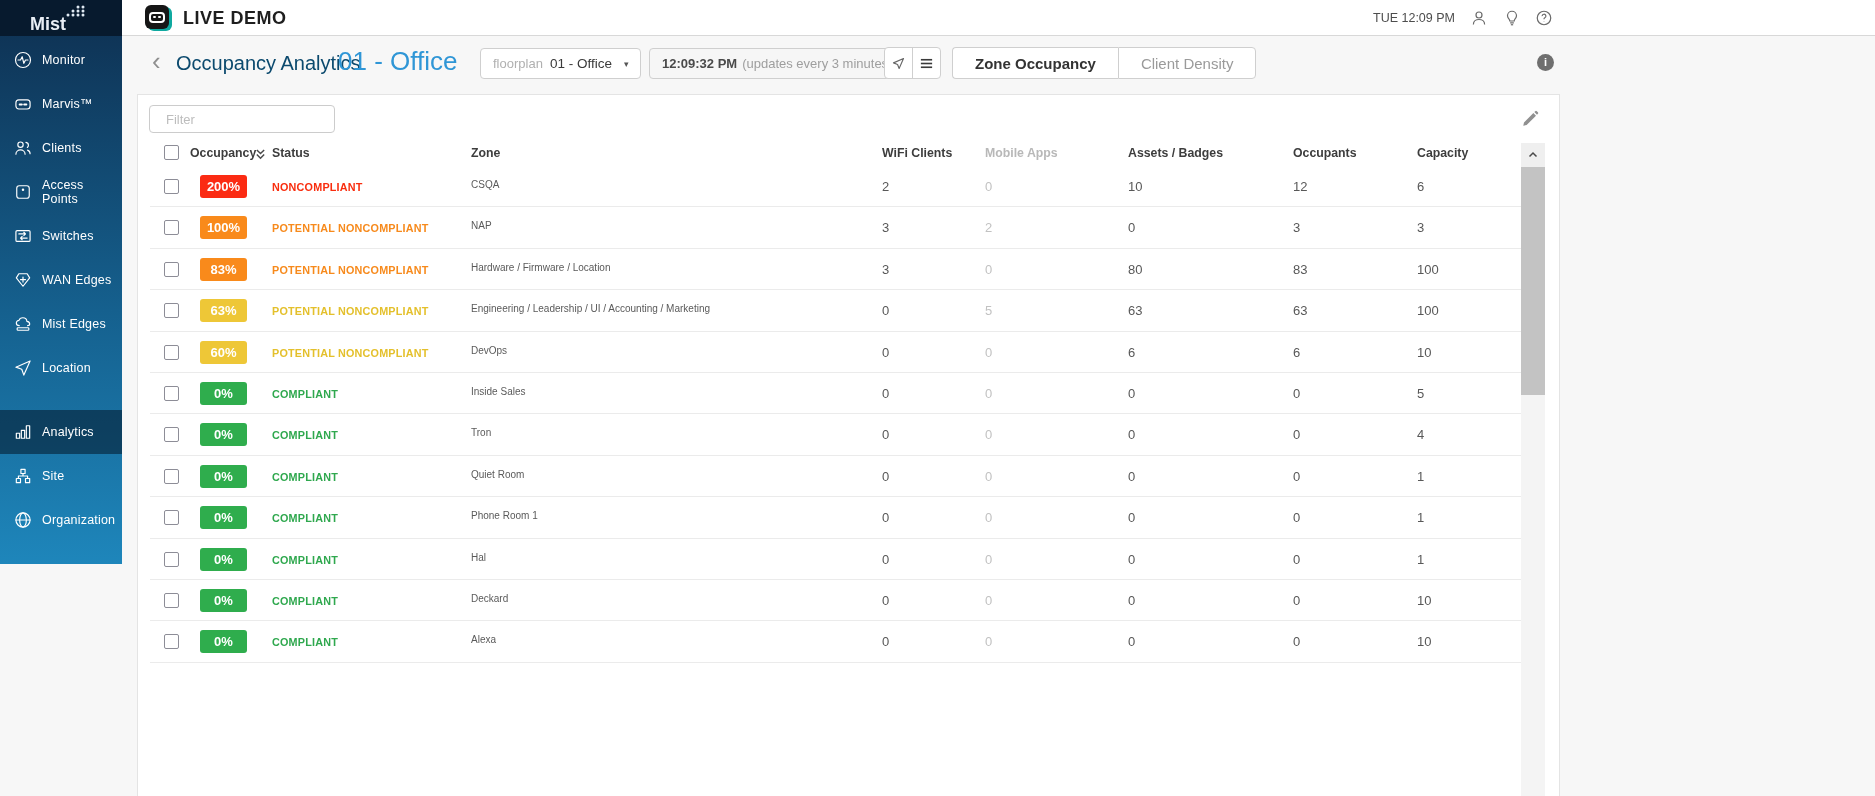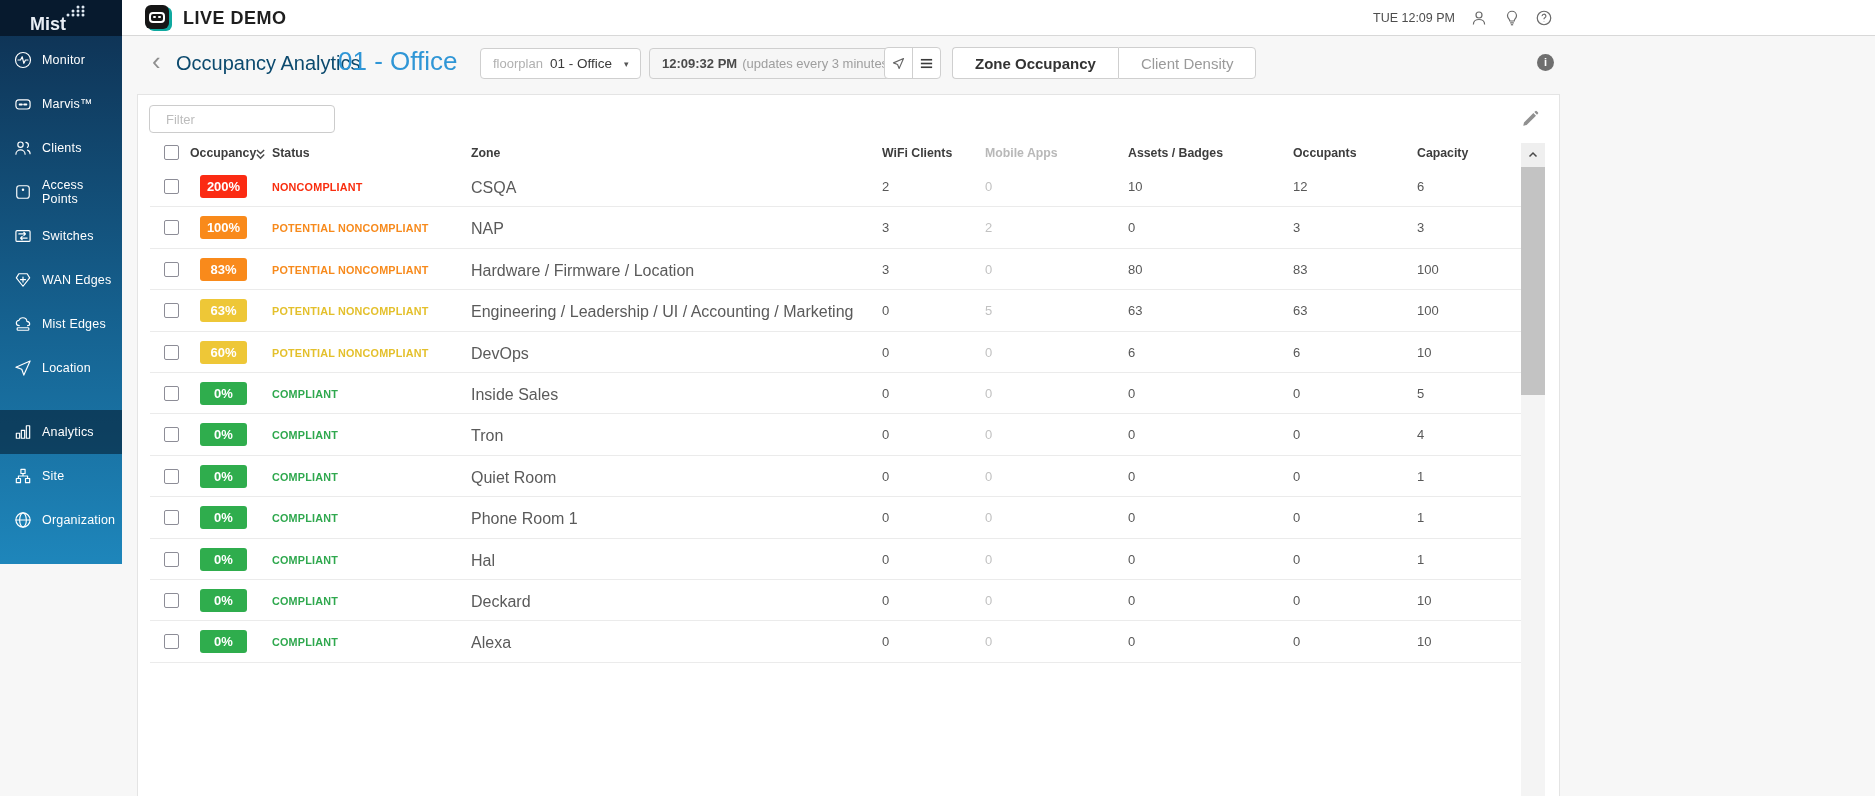--- a/index.html
+++ b/index.html
@@ -79,21 +79,21 @@
   .cb{position:absolute;width:15px;height:15px;border:1.5px solid #8d8d97;border-radius:2px;
     background:#fff;box-sizing:border-box;cursor:pointer;}
   #thead .cb{left:14px;top:2px;}
   .trow .cb{left:14px;top:13px;}
   .col-occ-h{left:40px;} .col-sort{position:absolute;left:105px;top:4px;} .col-status{left:122px;}
   .col-zone{left:293px;margin-left:28px;} .col-wifi{left:732px;} .col-mobile{left:835px;}
   .col-assets{left:978px;} .col-occupants{left:1143px;} .col-capacity{left:1267px;}
   .badge{position:absolute;left:50px;top:9px;width:47px;height:23px;border-radius:3px;
     color:#fff;font-size:13px;font-weight:bold;text-align:center;line-height:23px;}
   .status{position:absolute;top:15px;font-size:10.8px;font-weight:bold;letter-spacing:.2px;white-space:nowrap;}
-  .zone{position:absolute;top:13px;font-size:16px;color:#5a5a5a;white-space:nowrap;}
+  .zone{position:absolute;top:13px;font-size:10px;color:#5a5a5a;white-space:nowrap;}
   .num{position:absolute;top:13px;font-size:13px;color:#585858;}
   .num.muted{color:#c2c2c2;}
   
   #scrollbar{position:absolute;left:1521px;top:143px;width:24px;height:653px;background:#f4f4f4;}
   #sb-up{position:absolute;left:0;top:0;width:24px;height:24px;background:#efefef;
     display:flex;align-items:center;justify-content:center;cursor:pointer;}
   #sb-thumb{position:absolute;left:0;top:24px;width:24px;height:228px;background:#c3c3c3;cursor:grab;}
 </style>
 </head>
 <body>

